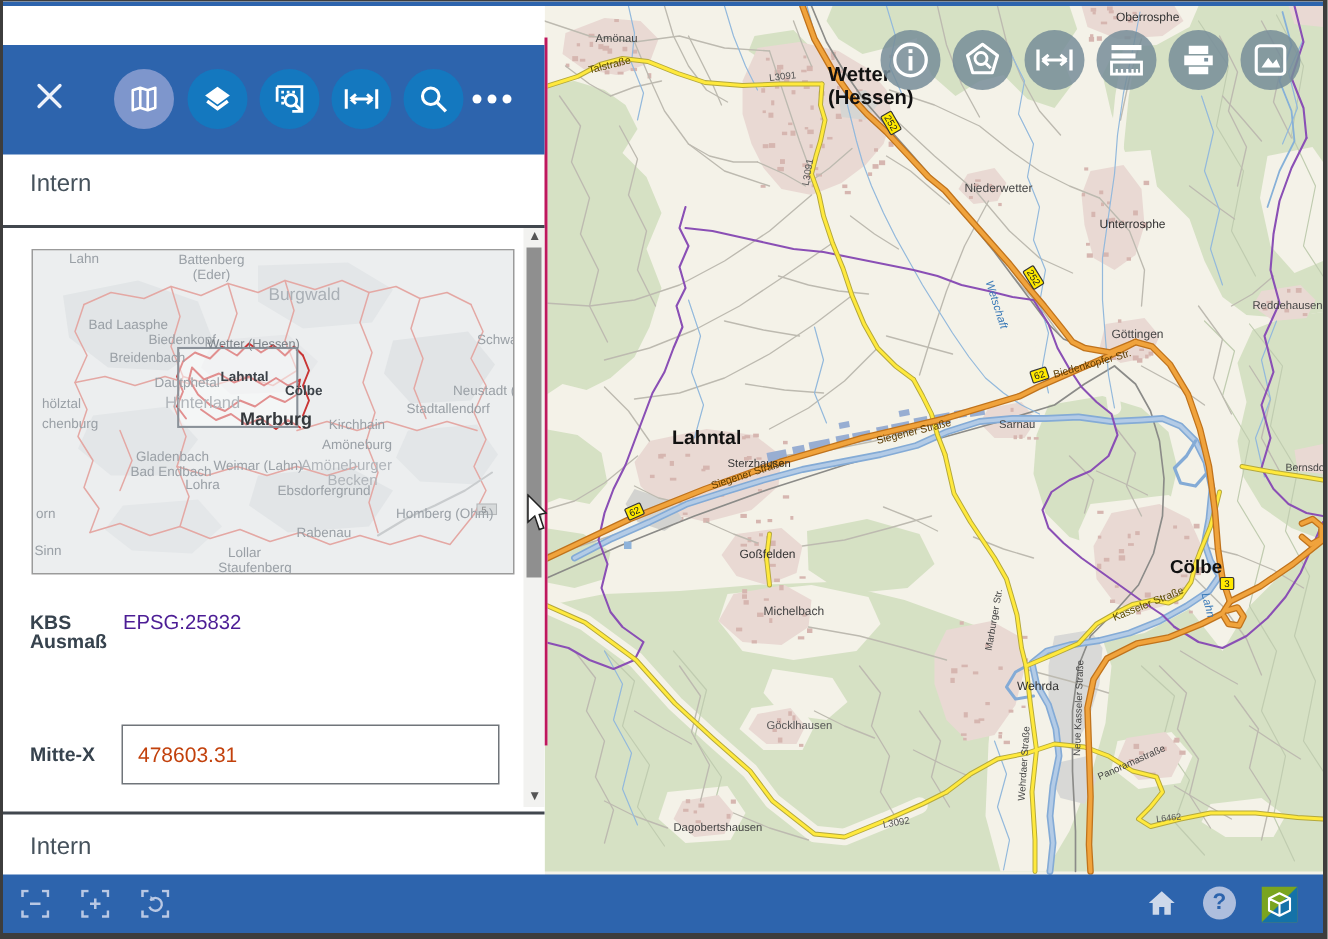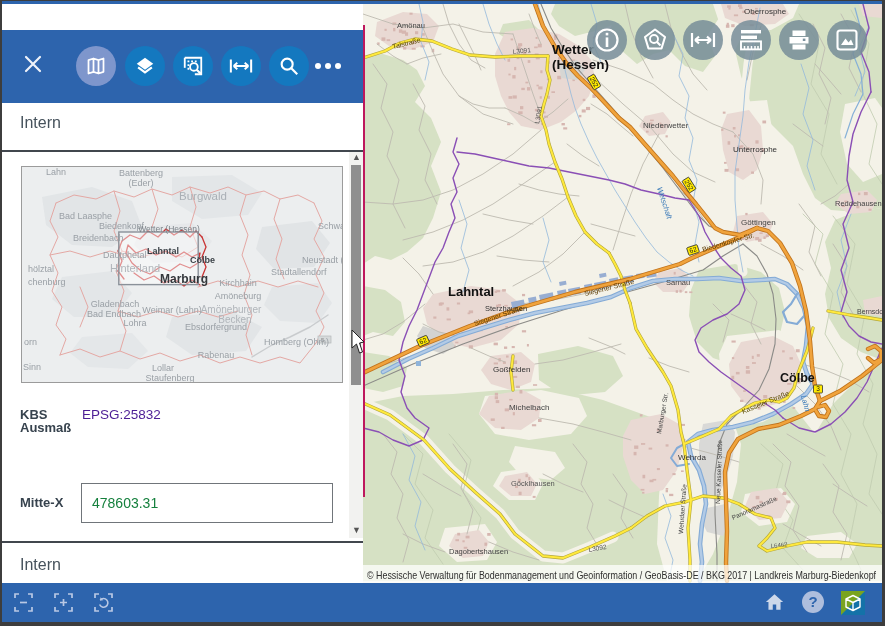--- a/index.html
+++ b/index.html
@@ -13,21 +13,21 @@
 .tbtn svg{position:absolute;left:50%;top:50%;transform:translate(-50%,-50%);}
 .mbtn{position:absolute;width:40px;height:40px;border-radius:50%;background:rgba(119,141,153,0.85);z-index:25;}
 .mbtn svg{position:absolute;left:50%;top:50%;transform:translate(-50%,-50%);}
 .hdr{position:absolute;left:18px;font-size:16px;color:#46525c;}
 .sep{position:absolute;left:0;width:361px;height:2px;background:#41474e;}
 .lbl{position:absolute;left:18px;font-size:13px;font-weight:bold;color:#37434e;}
 .val{position:absolute;left:80px;font-size:13.5px;color:#4c1d95;}
 #mini{position:absolute;left:19px;top:141px;width:320px;height:215px;border:1px solid #9b9b9b;}
 #sbar{position:absolute;left:347px;top:127px;width:14px;height:386px;background:#f2f2f0;}
 #sthumb{position:absolute;left:349px;top:140px;width:10px;height:220px;background:#8f8f8f;}
-#input1{position:absolute;left:79px;top:458px;width:252px;height:40px;border:1px solid #70757a;box-sizing:border-box;font-size:14px;color:#15803d;line-height:38px;padding-left:10px;}
+#input1{position:absolute;left:79px;top:458px;width:252px;height:40px;border:1px solid #70757a;box-sizing:border-box;font-size:14px;color:#c2410c;line-height:38px;padding-left:10px;}
 #botbar{position:absolute;left:0;top:582px;width:880px;height:39px;background:#2d64ad;z-index:40;}
 #attrib{position:absolute;left:361px;top:564px;width:519px;height:18px;background:rgba(255,255,255,0.72);z-index:22;}
 #attrib span{display:inline-block;white-space:nowrap;font-size:11.5px;color:#2e2e2e;transform-origin:0 50%;transform:scaleX(0.774);margin-left:4px;line-height:18px;}
 .arr{position:absolute;font-size:9px;color:#555;left:350px;}
 </style></head>
 <body>
 <div id="app">
   <div id="mapwrap"><svg width="519" height="580" viewBox="0 0 519 580" font-family="Liberation Sans, sans-serif">
         <rect width="519" height="580" fill="#f4f2e8"></rect>
         <path d="M0,52 L20,50 L40,56 L54,66 L62,82 L52,98 L68,114 L78,138 L68,162 L78,188 L70,214 L60,234 L44,248 L28,256 L12,252 L0,260 Z" fill="#d6e1c4"></path>
@@ -572,21 +572,20 @@
         <rect x="15.8" y="10.6" width="2.6" height="2.4" fill="#7b919e"></rect>
         <rect x="5.5" y="16.5" width="13" height="5" fill="#fff"></rect>
       </svg>
     </div>
   <div class="mbtn" style="left:824.5px;top:19px;">
       <svg width="24" height="24" viewBox="0 0 24 24">
         <rect x="2.5" y="2.5" width="19" height="19" rx="2.5" fill="none" stroke="#fff" stroke-width="2.1"></rect>
         <path d="M6 17 L10.5 10.5 L13.5 14.5 L16 11.5 L18.5 17 Z" fill="#fff"></path>
       </svg>
     </div>
-  <div id="attrib"><span>© Hessische Verwaltung für Bodenmanagement und Geoinformation / GeoBasis-DE / BKG 2017 | Landkreis Marburg-Biedenkopf</span></div>
   <div id="panel">
     <div id="toolbar">
       <svg style="position:absolute;left:22px;top:25px" width="18" height="18" viewBox="0 0 18 18">
           <path d="M2 2 L16 16 M16 2 L2 16" stroke="#eef2fa" stroke-width="2.2" stroke-linecap="round"></path>
         </svg>
       <div class="tbtn active" style="left:74.3px;">
           <svg width="20" height="20" viewBox="0 0 24 24">
             <path d="M3 5 L9 3 L15 5 L21 3 L21 19 L15 21 L9 19 L3 21 Z M9 3 L9 19 M15 5 L15 21" fill="none" stroke="#fff" stroke-width="2.1" stroke-linejoin="round"></path>
           </svg>
         </div>

